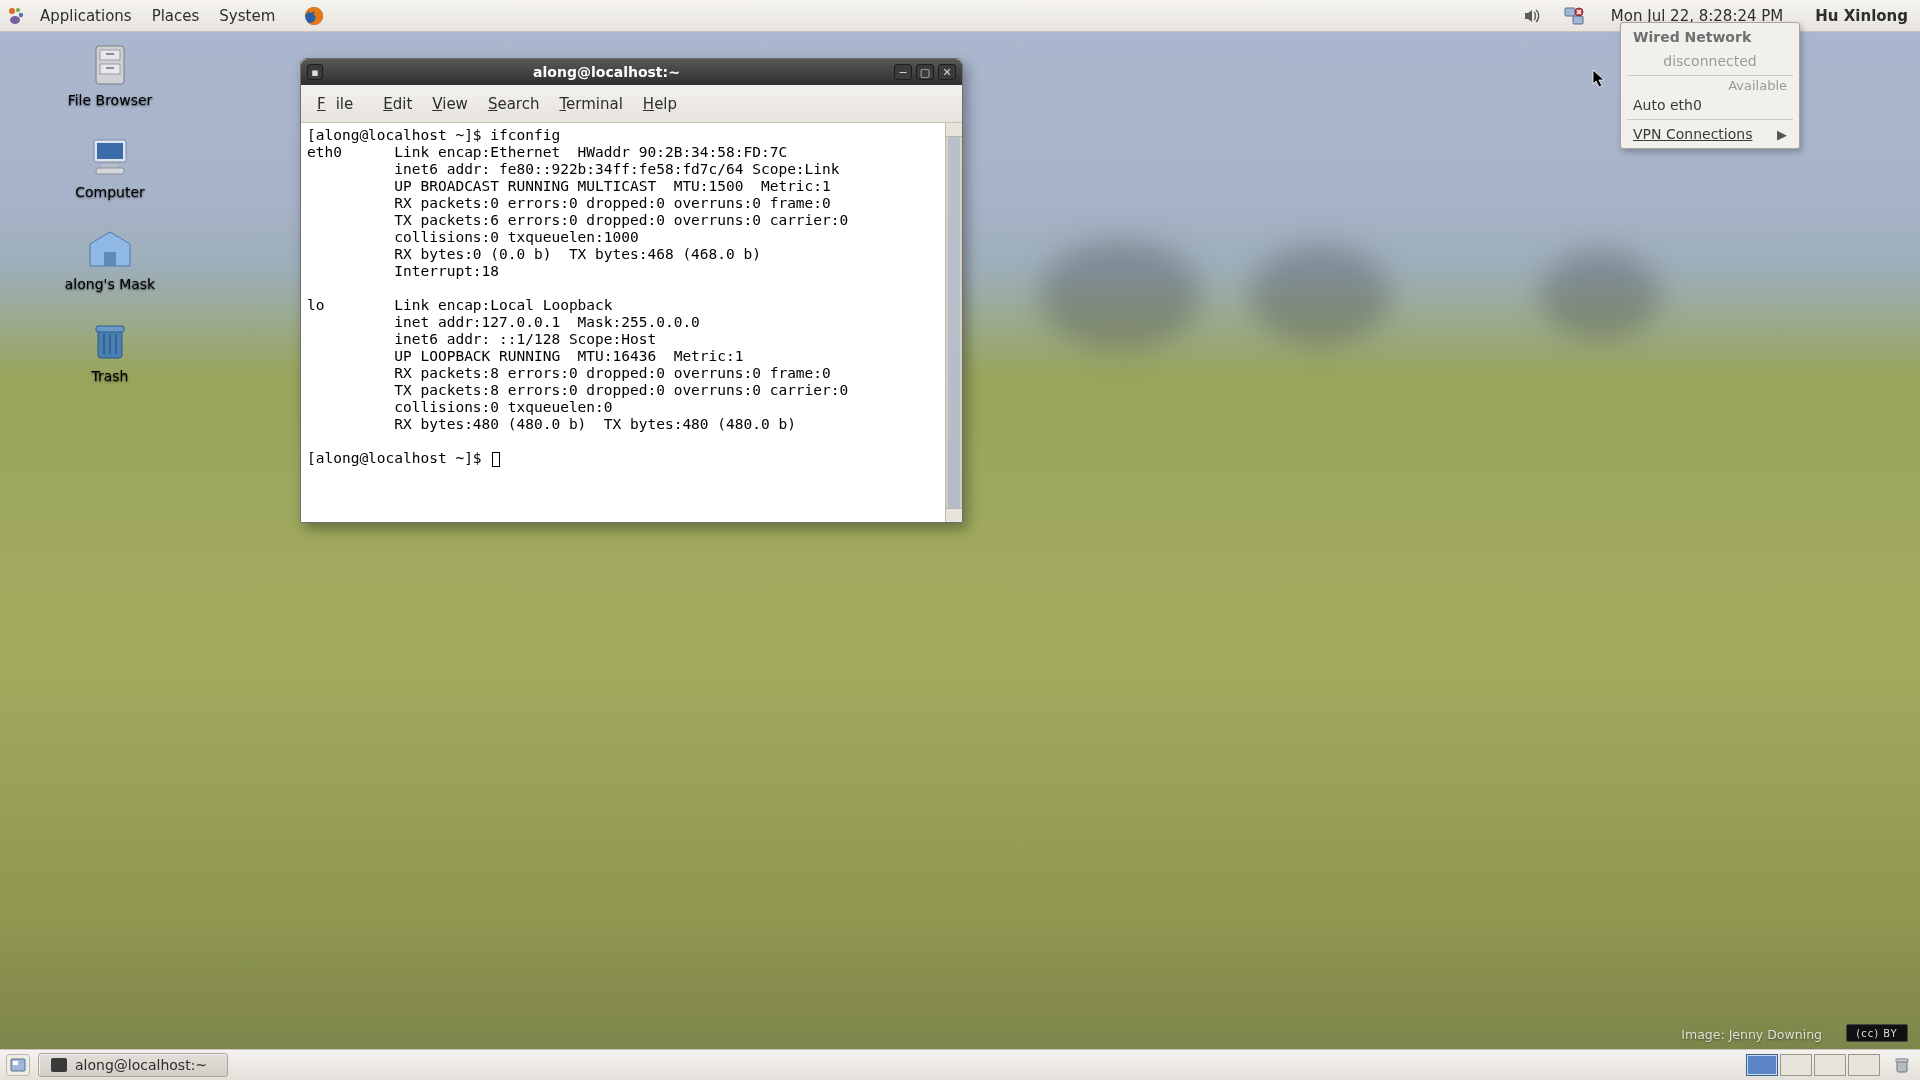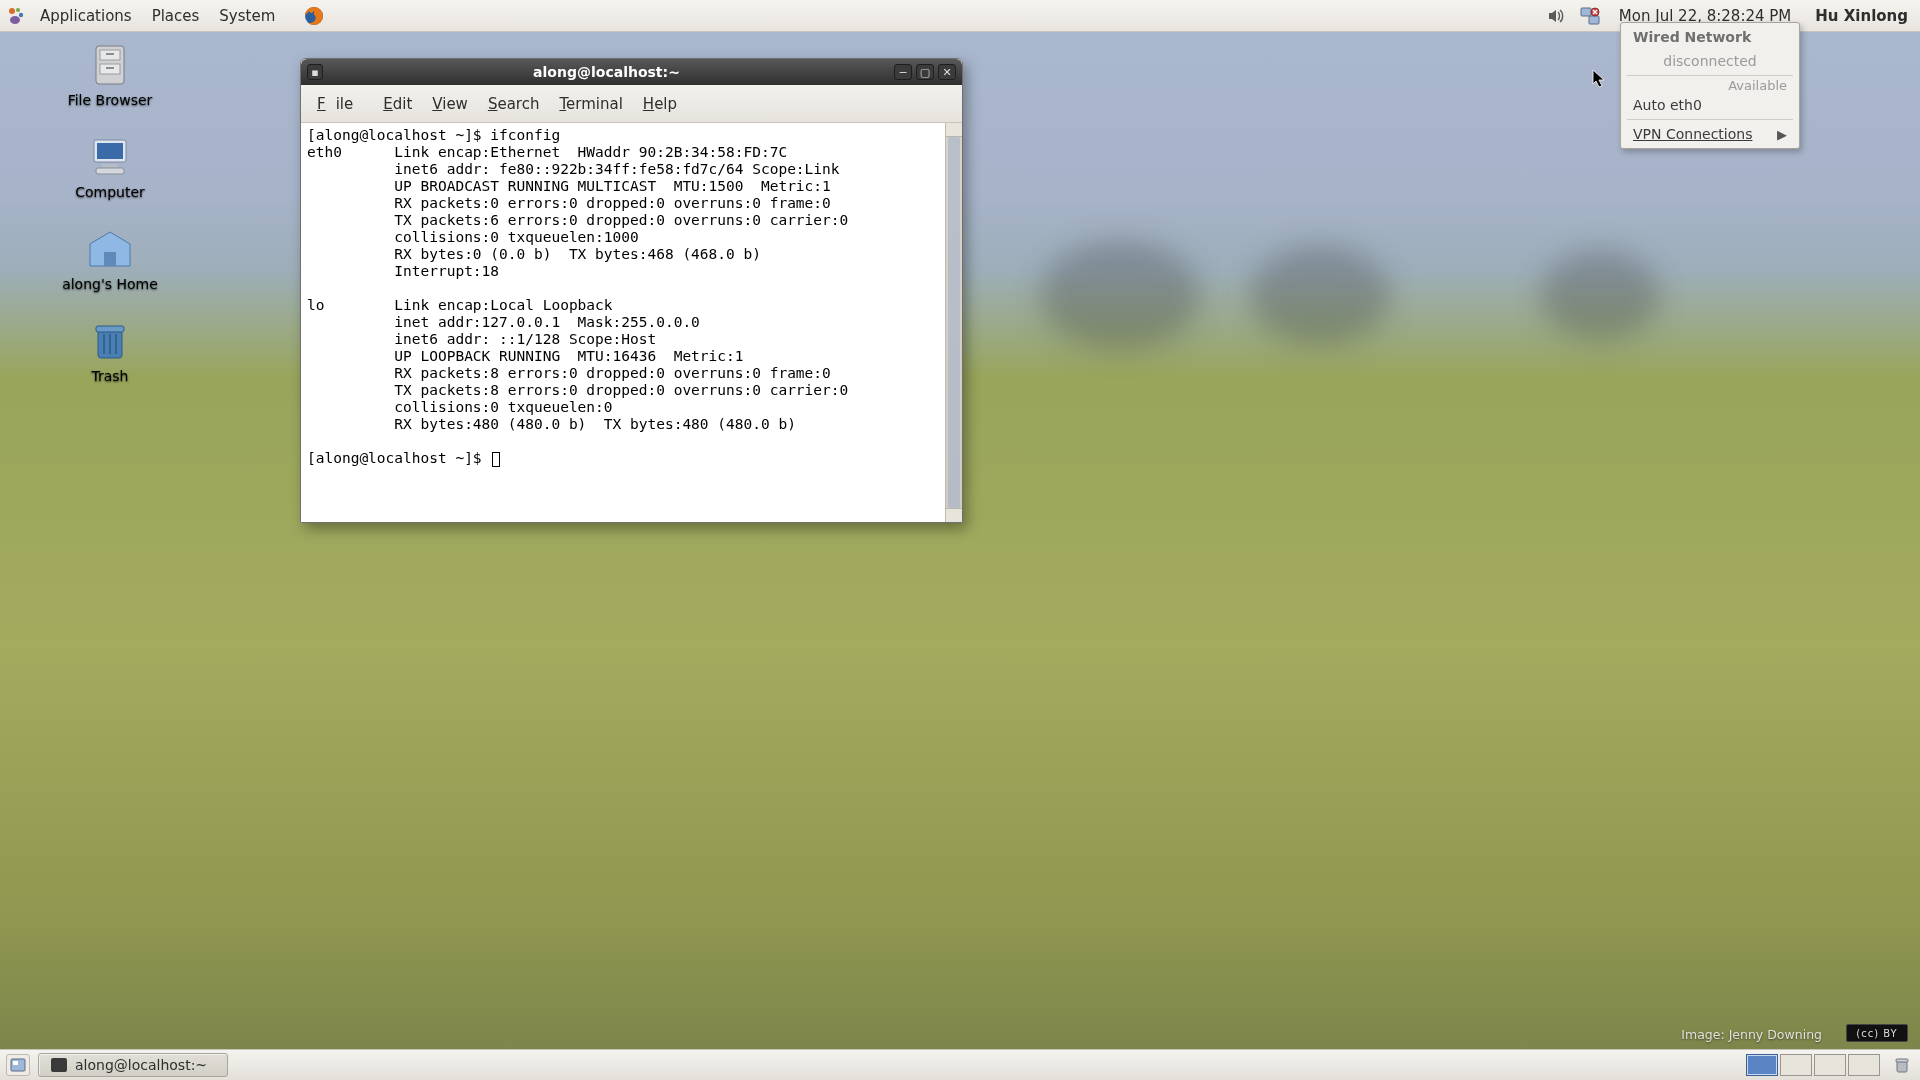--- a/index.html
+++ b/index.html
@@ -14,21 +14,21 @@
   
   .top-panel {
     position: absolute; top:0; left:0; right:0; height:32px;
     background: linear-gradient(to bottom,#f5f3ef,#e8e5df);
     border-bottom:1px solid #c7c4bd;
     display:flex; align-items:center; padding:0 6px;
     font-size:15px; color:#2e2e2e;
   }
   .top-panel .menu-item { padding:4px 10px; cursor:default; }
   .panel-spacer { flex:1; }
-  .panel-right { display:flex; align-items:center; gap:12px; padding-right:6px;}
+  .panel-right { display:flex; align-items:center; gap:20px; padding-right:6px;}
   .panel-icon { width:22px; height:22px; display:inline-flex; align-items:center; justify-content:center; }
   .clock { padding:0 6px; font-size:15px; }
   .username-panel { font-weight:bold; padding-left:6px; }
   .firefox-icon { margin-left:18px; display:inline-flex; }
   .gnome-logo { margin-right:4px; display:inline-flex; }
 
   
   .desktop-icons { position:absolute; top:44px; left:30px; width:160px; }
   .dicon { display:flex; flex-direction:column; align-items:center; margin-bottom:28px; cursor:default;}
   .dicon .glyph { width:52px; height:42px; margin-bottom:6px; }
@@ -195,21 +195,21 @@
         <rect x="18" y="28" width="16" height="4" fill="#b7bdc6"></rect>
         <rect x="12" y="32" width="28" height="6" rx="2" fill="#d3d7dd" stroke="#8a8e95"></rect>
       </svg>
     <div class="label">Computer</div>
   </div>
   <div class="dicon">
     <svg class="glyph" viewBox="0 0 52 42">
         <path d="M6 16l20-12 20 12v22H6z" fill="#8fb9e4" stroke="#4d79a8"></path>
         <rect x="20" y="24" width="12" height="14" fill="#5f89b8"></rect>
       </svg>
-    <div class="label">along's Home</div>
+    <div class="label">along's Mask</div>
   </div>
   <div class="dicon">
     <svg class="glyph" viewBox="0 0 52 42">
         <rect x="14" y="10" width="24" height="28" rx="3" fill="#4a7fb3" stroke="#2f5a86"></rect>
         <rect x="12" y="6" width="28" height="6" rx="2" fill="#6a9ac8" stroke="#2f5a86"></rect>
         <line x1="20" y1="14" x2="20" y2="34" stroke="#2f5a86" stroke-width="1.5"></line>
         <line x1="26" y1="14" x2="26" y2="34" stroke="#2f5a86" stroke-width="1.5"></line>
         <line x1="32" y1="14" x2="32" y2="34" stroke="#2f5a86" stroke-width="1.5"></line>
       </svg>
     <div class="label">Trash</div>

